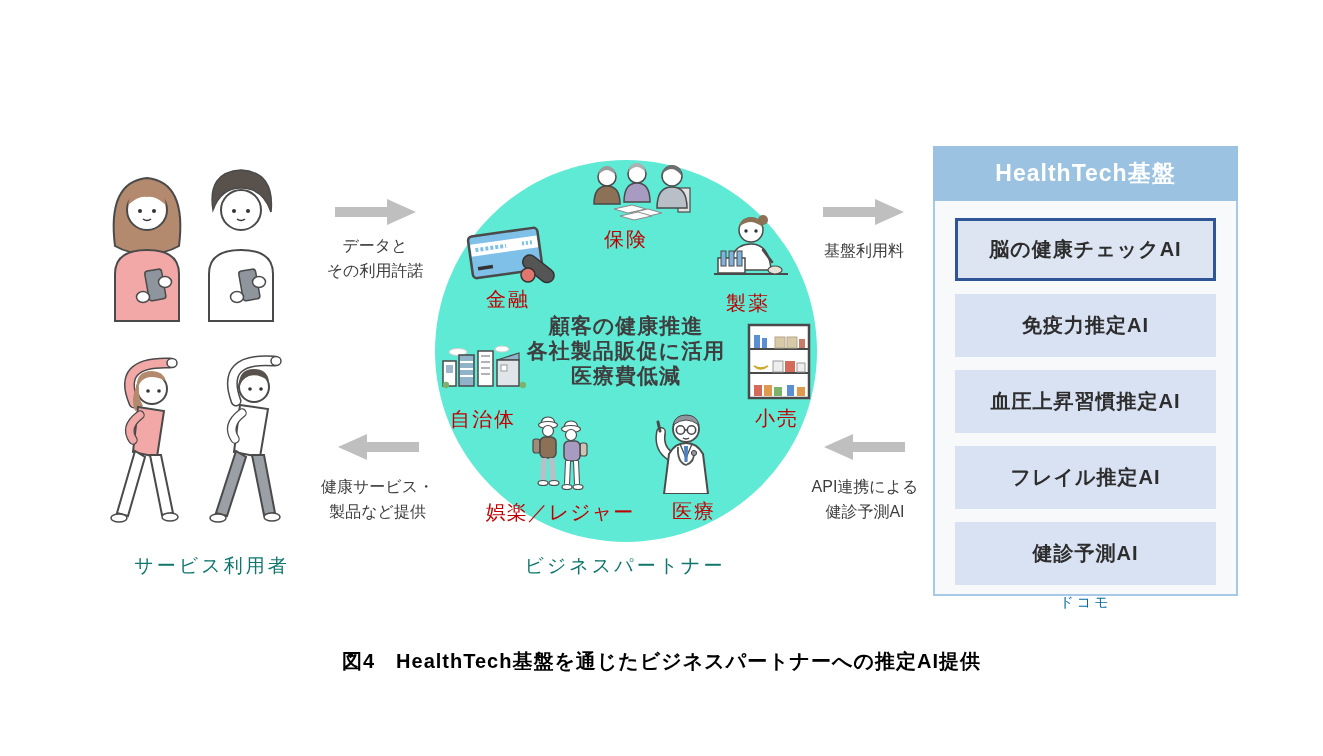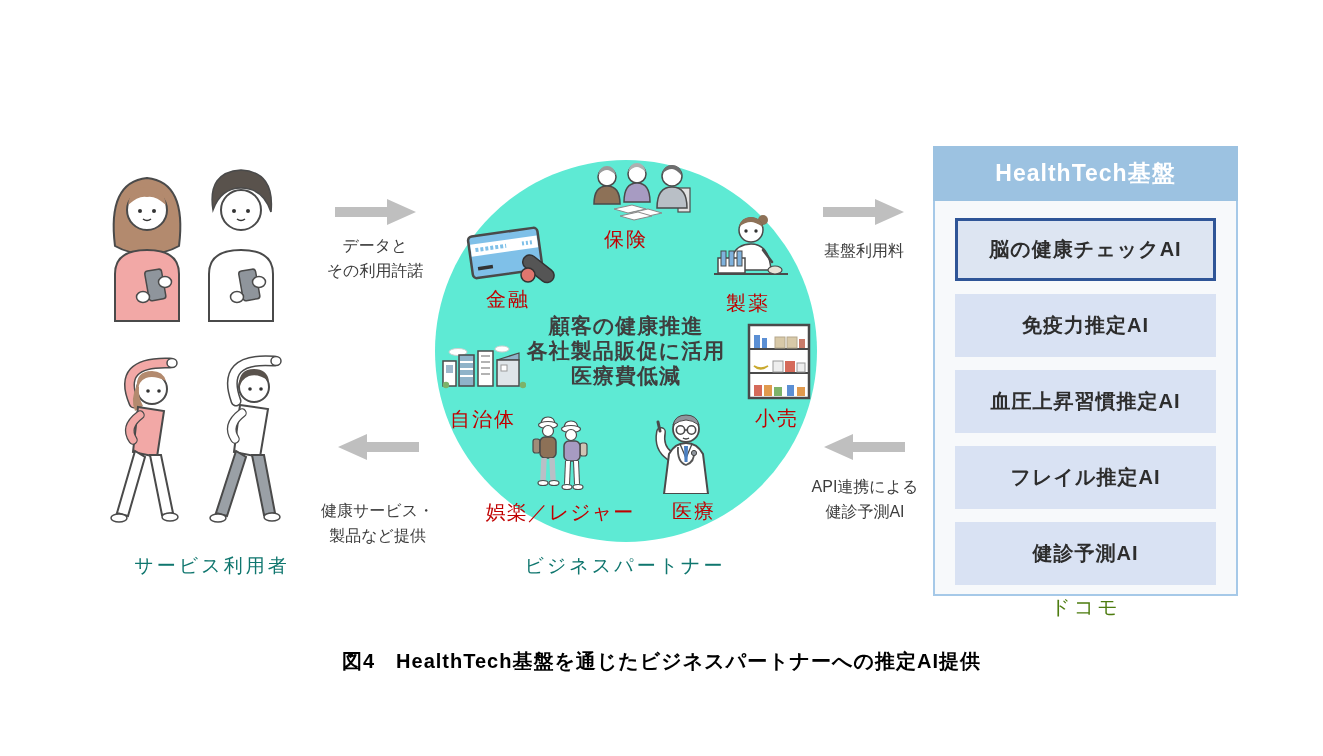--- a/index.html
+++ b/index.html
@@ -47,21 +47,21 @@
   .ai-item{
     margin:0 20px 13px 20px;height:63px;background:#d9e2f3;
     display:flex;align-items:center;justify-content:center;
     font-size:20px;font-weight:bold;color:#2d2d2d;box-sizing:border-box;
     letter-spacing:1px;
   }
   .ai-item:last-child{margin-bottom:0;}
   .ai-item.highlighted{border:3px solid #2f5597;background:#dde5f2;}
   .provider-label{
     position:absolute;left:933px;top:594px;width:305px;text-align:center;
-    font-size:20px;color:#4d7c0f;letter-spacing:3px;
+    font-size:14px;color:#0369a1;letter-spacing:3px;
   }
   
   .caption{
     position:absolute;left:0;top:648px;width:1323px;text-align:center;
     font-size:20px;font-weight:bold;color:#000;letter-spacing:1px;
   }
 </style>
 </head>
 <body>
 
@@ -135,21 +135,21 @@
     <polygon points="0,10 52,10 52,2 81,15 52,28 52,20 0,20" fill="#bfbfbf"></polygon>
   </svg>
   <div class="flow-label" style="left:305px;top:233px;width:140px">
     <span style="display:block">データと</span>
     <span style="display:block">その利用許諾</span>
   </div>
 
   <svg class="abs" style="left:337px;top:432px" width="82" height="30" viewBox="0 0 82 30">
     <polygon points="82,10 30,10 30,2 1,15 30,28 30,20 82,20" fill="#bfbfbf"></polygon>
   </svg>
-  <div class="flow-label" style="left:300px;top:498px;width:155px">
+  <div class="flow-label" style="left:300px;top:474px;width:155px">
     <span style="display:block">健康サービス・</span>
     <span style="display:block">製品など提供</span>
   </div>
 
   <svg class="abs" style="left:823px;top:197px" width="82" height="30" viewBox="0 0 82 30">
     <polygon points="0,10 52,10 52,2 81,15 52,28 52,20 0,20" fill="#bfbfbf"></polygon>
   </svg>
   <div class="flow-label" style="left:803px;top:238px;width:122px">
     <span style="display:block">基盤利用料</span>
   </div>

